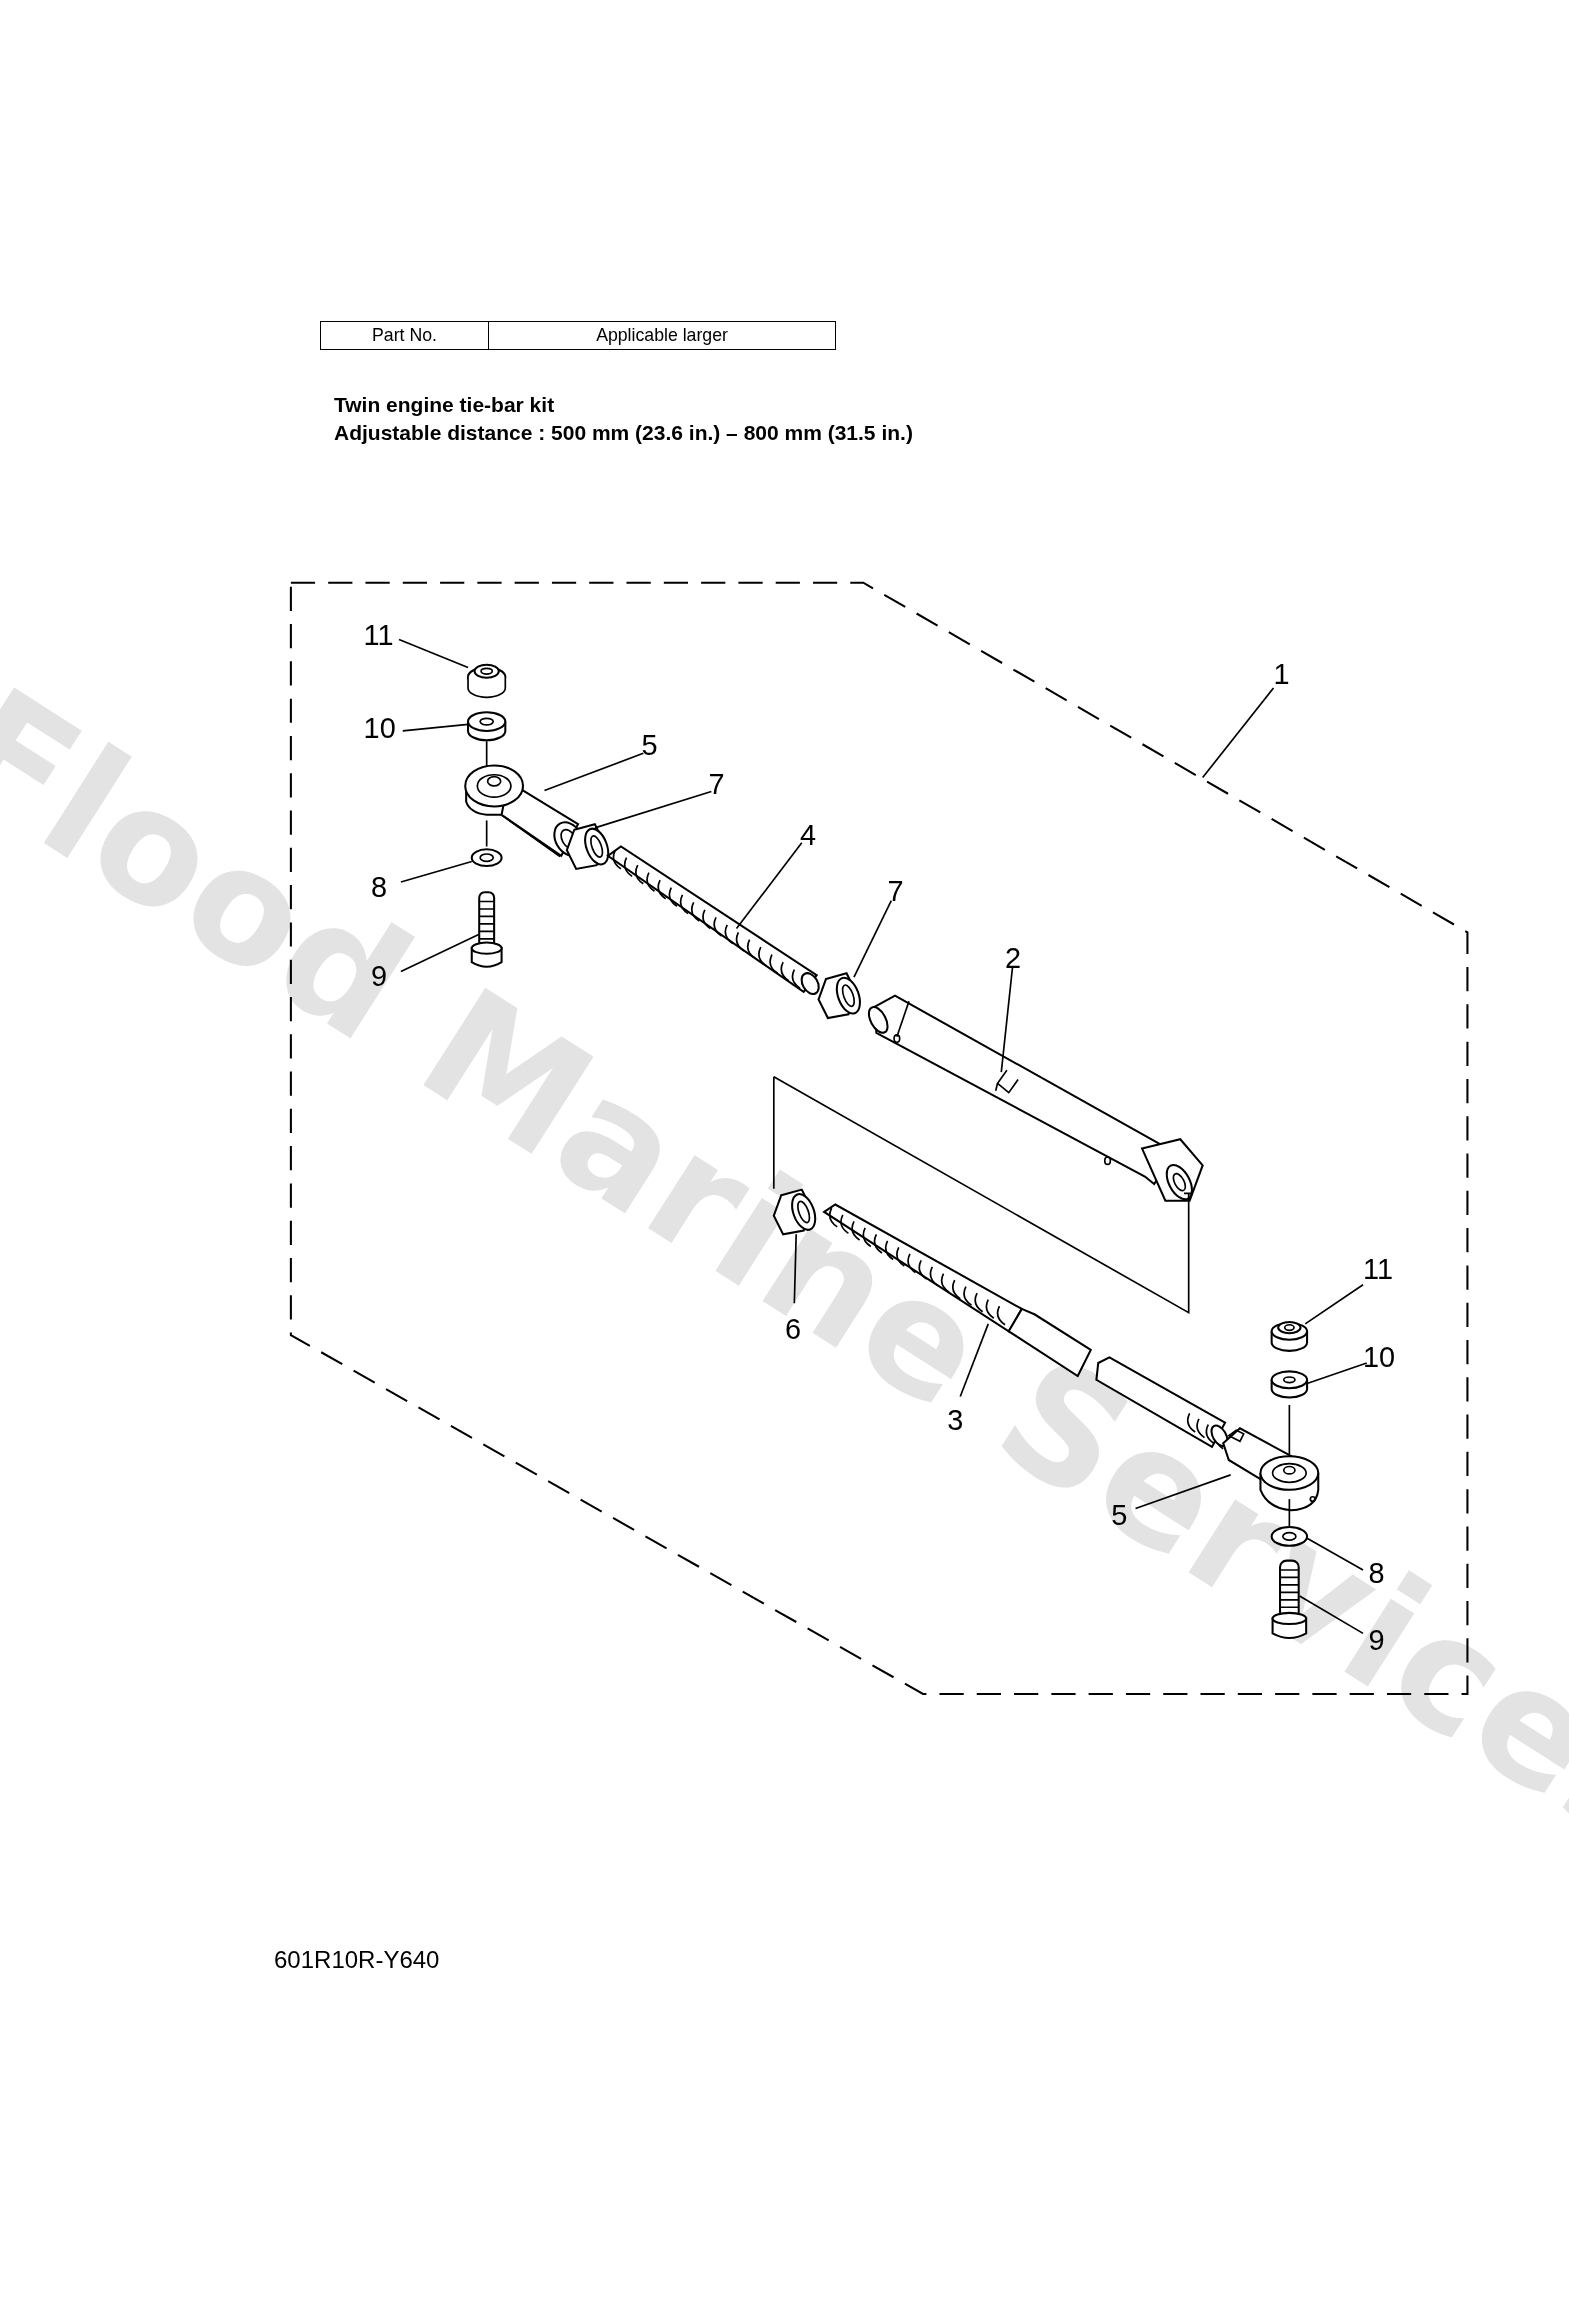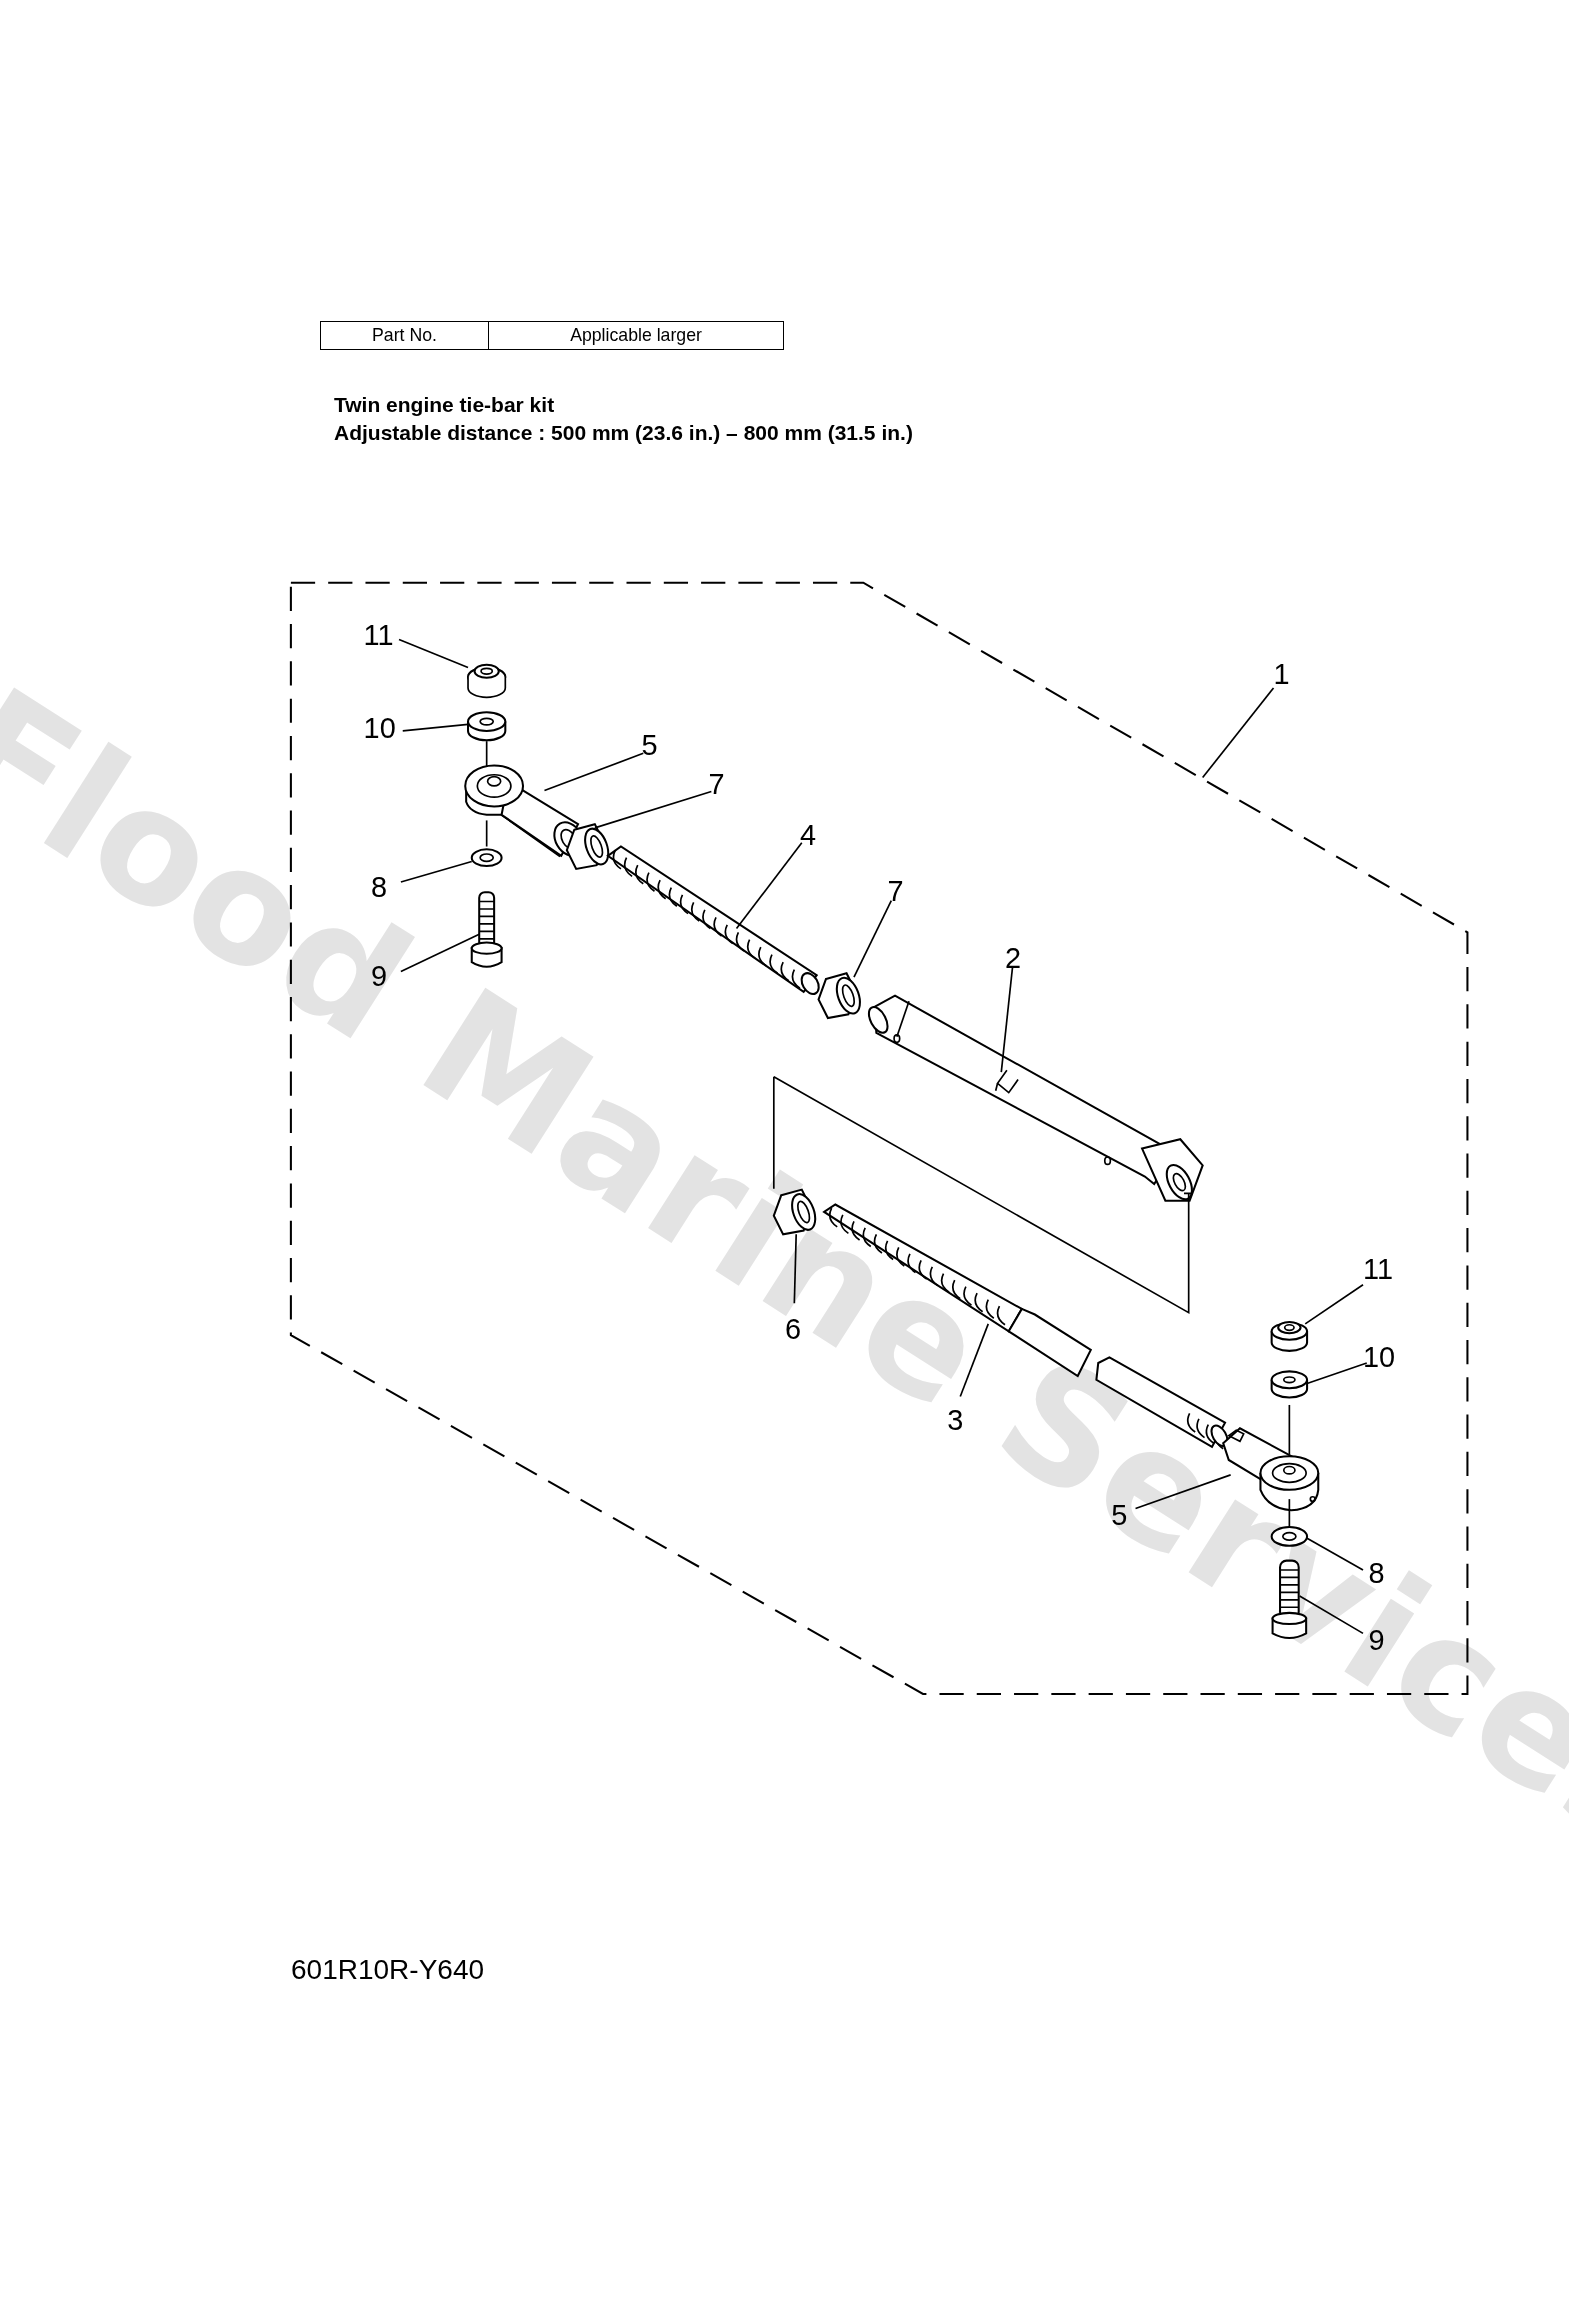--- a/index.html
+++ b/index.html
@@ -1,22 +1,22 @@
 <!DOCTYPE html>
 <html style="font-size:15px"><head>
 <meta charset="utf-8">
 <style>
   html, body { margin:0; padding:0; background:#ffffff; }
   body { width:1570px; height:2313px; position:relative; overflow:hidden;
          font-family:"Liberation Sans", sans-serif; color:#000; }
-  #spec-table { position:absolute; left:320px; top:321px; width:464px; border-collapse:collapse;padding-left:36px; }
+  #spec-table { position:absolute; left:320px; top:321px; width:516px; border-collapse:collapse;padding-left:36px; }
   #spec-table td { border:1.9px solid #000; font-size:17.7px; height:27px; padding:0 7.5px; text-align:center; }
   #spec-table td.c1 { width:152px; }
   .title-line { position:absolute; left:334px; font-weight:bold; font-size:21px; white-space:nowrap; }
-  .code { position:absolute; left:291px; top:1946px; font-size:28px; white-space:nowrap;margin-top:8px; }
+  .code { position:absolute; left:274px; top:1946px; font-size:24px; white-space:nowrap; }
   #diagram { position:absolute; left:0; top:0; }
   .callout { font-family:"Liberation Sans", sans-serif; font-size:31px; fill:#000; }
   .watermark { position:absolute; left:18.6px; top:653px; transform-origin:0 0; transform:rotate(32.5deg);
                font-family:"DejaVu Sans", sans-serif; font-weight:bold; font-size:158px; color:#e3e3e3;
                white-space:nowrap; letter-spacing:1.9px; pointer-events:none; }
   .part { fill:#fff; stroke:#000; stroke-width:2.2; }
   .thin { fill:none; stroke:#000; stroke-width:1.8; }
 </style>
 </head>
 <body>

